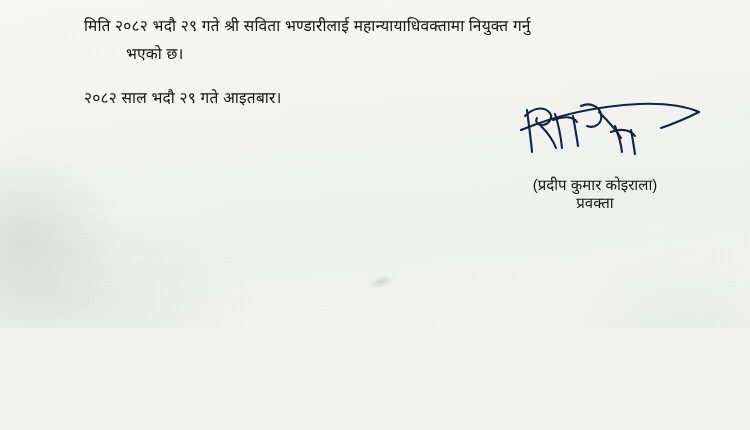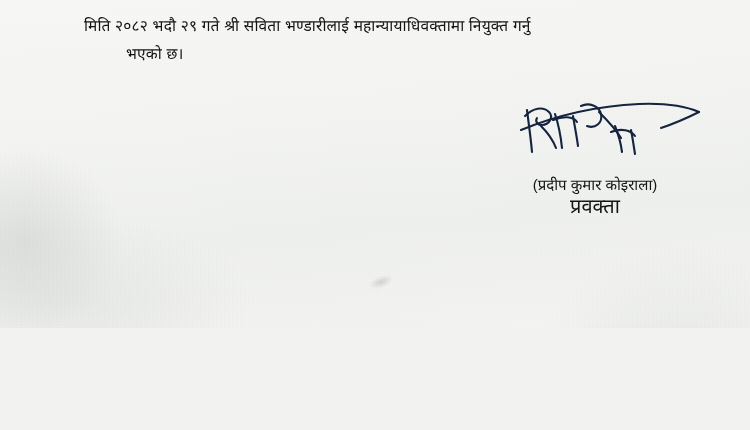--- a/index.html
+++ b/index.html
@@ -94,37 +94,38 @@
     white-space: nowrap;
   }
   .sign-role {
     position: absolute;
     left: 470px;
     top: 192px;
     width: 250px;
     text-align: center;
     color: #141414;
     font-family: "Liberation Sans", sans-serif;
-    font-size: 20px;
+    font-size: 15px;
     white-space: nowrap;
   }
 </style>
 </head>
 <body>
 
 <div class="page">
 
   <div class="smudge smudge-b"></div>
   <div class="smudge smudge-c"></div>
   <div class="smudge smudge-a"></div>
 
   <div class="body-text para1-l1">मिति २०८२ भदौ २९ गते श्री सविता भण्डारीलाई महान्यायाधिवक्तामा नियुक्त गर्नु</div>
 
   <div class="body-text para1-l2">भएको छ।</div>
 
+  <div class="body-text para2-l1">२०८२ साल भदौ २९ गते आइतबार।</div>
 
 
   <div class="signature-block">
     <svg class="signature-svg" width="190" height="70" viewBox="0 0 190 70">
       <g fill="none" stroke="#15243f" stroke-width="2.1" stroke-linecap="round" stroke-linejoin="round">
         <path d="M12,14 C14,30 16,44 17,56"></path>
         <path d="M10,20 C18,12 28,10 34,16 C39,21 34,29 27,29 C22,29 20,25 22,22"></path>
         <path d="M26,30 C32,36 38,44 41,52"></path>
         <path d="M40,18 C44,30 46,42 47,52"></path>
         <path d="M38,24 C48,20 58,20 62,26"></path>

